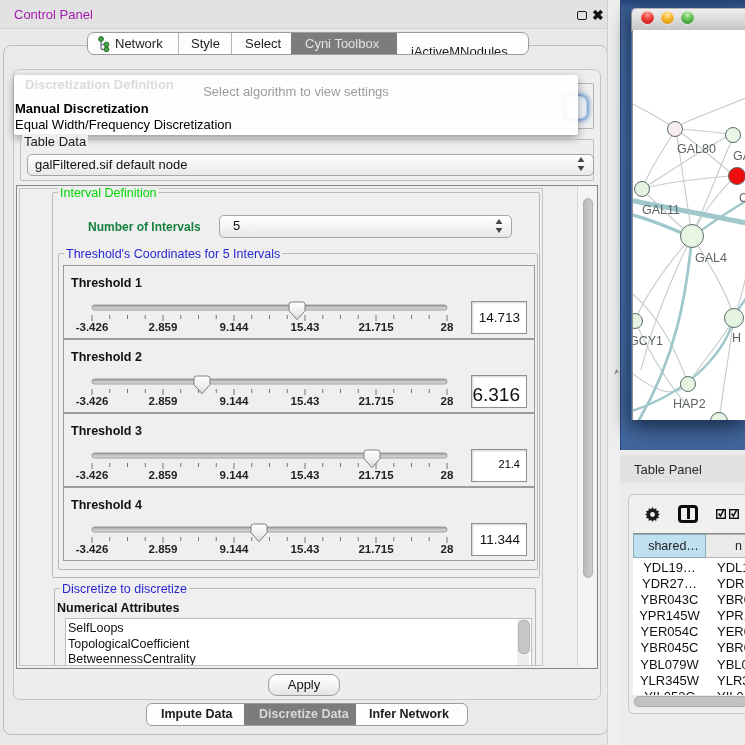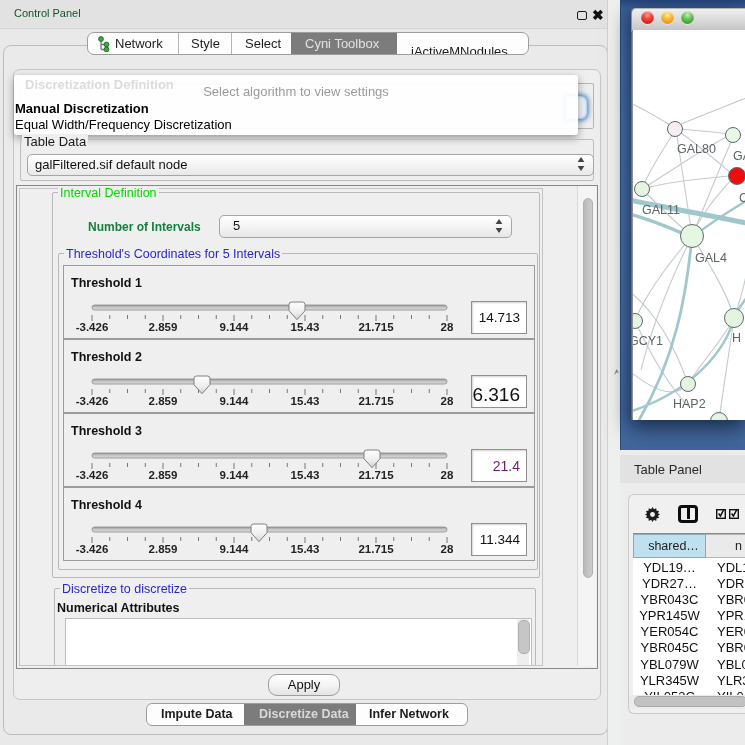--- a/index.html
+++ b/index.html
@@ -3,21 +3,21 @@
 <meta charset="utf-8">
 <style>
   html,body{margin:0;padding:0;}
   body{width:745px;height:745px;overflow:hidden;font-family:"Liberation Sans",sans-serif;background:#e9e9e9;position:relative;}
   .abs{position:absolute;}
 </style>
 </head>
 <body>
 
 <div class="abs" style="left:0;top:0;width:617px;height:28px;background:#e2e2e2;border-bottom:1px solid #d4d4d4;"></div>
-<div class="abs" style="left:14px;top:7px;font-size:11px;color:#14532d;">Control Panel</div>
+<div class="abs" style="left:14px;top:7px;font-size:13px;color:#a21caf;">Control Panel</div>
 <div class="abs" style="left:577px;top:11px;width:8px;height:7px;border:1.5px solid #1a1a1a;border-radius:2px;"></div>
 <div class="abs" style="left:592px;top:7px;font-size:14px;font-weight:bold;color:#111;">✖</div>
 
 <div class="abs" style="left:3px;top:45px;width:603px;height:688px;background:#eaeaea;border:1px solid #bcbcbc;border-radius:8px;"></div>
 
 <div class="abs" style="left:87px;top:32px;width:440px;height:21px;background:#fdfdfd;border:1px solid #9d9d9d;border-radius:7px;overflow:hidden;font-size:13px;color:#1c1c1c;">
   <div class="abs" style="left:0;top:0;width:90px;height:21px;border-right:1px solid #b5b5b5;"></div>
   <div class="abs" style="left:90px;top:0;width:53px;height:21px;border-right:1px solid #b5b5b5;"></div>
   <div class="abs" style="left:143px;top:0;width:60px;height:21px;border-right:1px solid #b5b5b5;"></div>
   <div class="abs" style="left:203px;top:0;width:106px;height:21px;background:#7c7c7c;"></div>
@@ -173,21 +173,21 @@
         <line x1="383" y1="19" x2="383" y2="25" stroke="#777" stroke-width="1"></line>
         <path transform="translate(299.5,5.5)" d="M3 0.5 H14 A2.5 2.5 0 0 1 16.5 3 V9.2 L8.5 18.2 L0.5 9.2 V3 A2.5 2.5 0 0 1 3 0.5 Z" fill="url(#thm)" stroke="#7e7e7e" stroke-width="1"></path>
       </svg>
       <div class="abs" style="left:3px;top:55px;width:50px;text-align:center;font-size:11.5px;font-weight:bold;color:#222;">-3.426</div>
       <div class="abs" style="left:74px;top:55px;width:50px;text-align:center;font-size:11.5px;font-weight:bold;color:#222;">2.859</div>
       <div class="abs" style="left:145px;top:55px;width:50px;text-align:center;font-size:11.5px;font-weight:bold;color:#222;">9.144</div>
       <div class="abs" style="left:216px;top:55px;width:50px;text-align:center;font-size:11.5px;font-weight:bold;color:#222;">15.43</div>
       <div class="abs" style="left:287px;top:55px;width:50px;text-align:center;font-size:11.5px;font-weight:bold;color:#222;">21.715</div>
       <div class="abs" style="left:358px;top:55px;width:50px;text-align:center;font-size:11.5px;font-weight:bold;color:#222;">28</div>
       <div class="abs" style="left:407px;top:35px;width:56px;height:33px;background:#fff;border:1px solid #8f8f8f;box-sizing:border-box;box-shadow:inset 1px 1px 2px rgba(0,0,0,0.18);">
-        <div style="position:absolute;right:6px;top:8px;font-size:14px;color:#701a75;text-align:center;">21.4</div>
+        <div style="position:absolute;right:6px;top:8px;font-size:11px;color:#000000;text-align:center;">21.4</div>
       </div>
     </div><div class="abs" style="left:63px;top:487px;width:470px;height:72px;border:1px solid #9b9b9b;background:#efefef;">
       <div class="abs" style="left:7px;top:10px;font-size:12.5px;font-weight:bold;color:#111;">Threshold 4</div>
       <svg class="abs" style="left:0;top:30px;" width="470" height="28" viewBox="0 0 470 28">
         <rect x="28" y="9" width="355" height="5" rx="2.5" fill="url(#trk)" stroke="#8b8b8b" stroke-width="0.8"></rect>
         <line x1="28" y1="19" x2="28" y2="25" stroke="#777" stroke-width="1"></line>
         <line x1="45.75" y1="19" x2="45.75" y2="23" stroke="#777" stroke-width="1"></line>
         <line x1="63.5" y1="19" x2="63.5" y2="23" stroke="#777" stroke-width="1"></line>
         <line x1="81.25" y1="19" x2="81.25" y2="23" stroke="#777" stroke-width="1"></line>
         <line x1="99" y1="19" x2="99" y2="25" stroke="#777" stroke-width="1"></line>
@@ -231,20 +231,21 @@
           <stop offset="1" stop-color="#d2d2d2"></stop>
         </linearGradient>
       </defs>
     </svg></div>
 
 <div class="abs" style="left:19px;top:560px;width:557px;height:105px;overflow:hidden;">
   <div class="abs" style="left:35px;top:28px;width:480px;height:120px;border:1px solid #b9b9b9;border-radius:2px;"></div>
   <div class="abs" style="left:41px;top:22px;font-size:12.5px;color:#2828cf;background:#efefef;padding:0 2px;">Discretize to discretize</div>
   <div class="abs" style="left:38px;top:41px;font-size:12.5px;font-weight:bold;color:#111;">Numerical Attributes</div>
   <div class="abs" style="left:46px;top:58px;width:465px;height:60px;background:#ffffff;border:1px solid #bdbdbd;"></div>
+  <div class="abs" style="left:49px;top:61px;font-size:12.5px;color:#111;line-height:15.5px;">SelfLoops<br>TopologicalCoefficient<br>BetweennessCentrality</div>
   <div class="abs" style="left:498px;top:59px;width:12px;height:58px;background:#eeeeee;"></div>
   <div class="abs" style="left:499px;top:60px;width:10px;height:32px;background:#c6c6c6;border:1px solid #b0b0b0;border-radius:5px;"></div>
 </div>
 
 <div class="abs" style="left:268px;top:674px;width:70px;height:20px;background:linear-gradient(180deg,#ffffff,#f3f3f3 55%,#e3e3e3);border:1px solid #9d9d9d;border-radius:9px;text-align:center;font-size:13px;color:#111;line-height:20px;">Apply</div>
 
 <div class="abs" style="left:146px;top:703px;width:320px;height:21px;background:#fdfdfd;border:1px solid #9d9d9d;border-radius:6px;overflow:hidden;font-size:12.5px;font-weight:bold;color:#1c1c1c;">
   <div class="abs" style="left:0;top:0;width:97px;height:21px;border-right:1px solid #b5b5b5;"></div>
   <div class="abs" style="left:97px;top:0;width:112px;height:21px;background:#7c7c7c;"></div>
   <div class="abs" style="left:14px;top:3px;">Impute Data</div>

